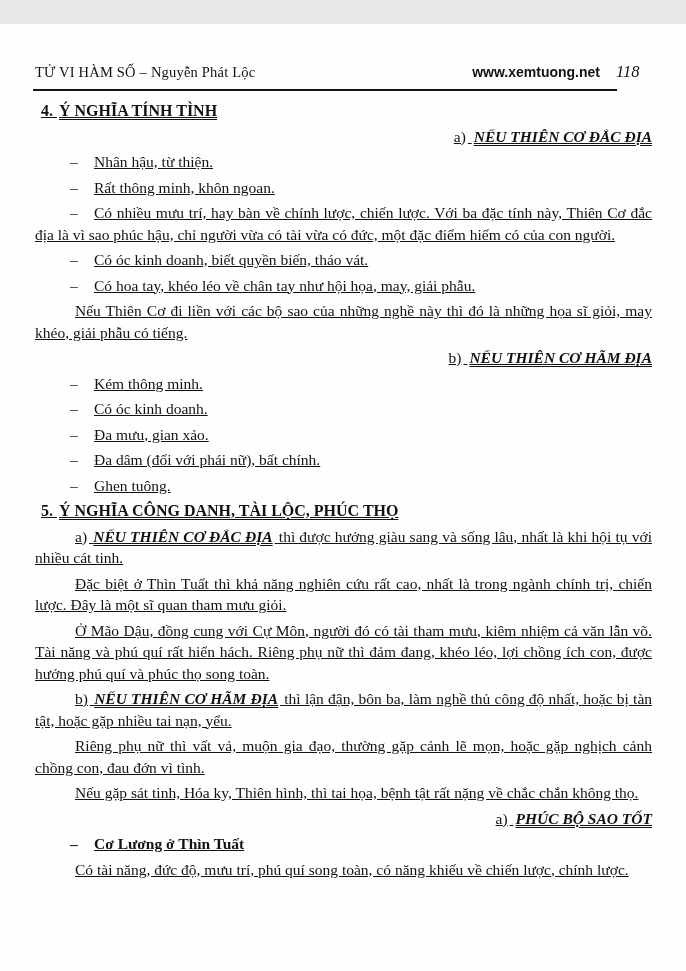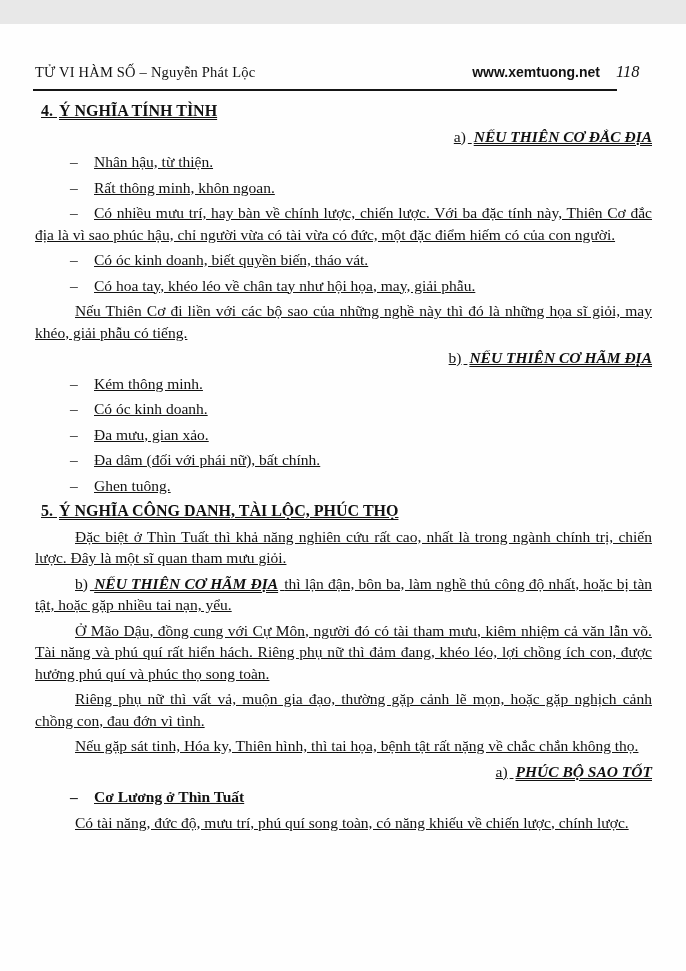--- a/index.html
+++ b/index.html
@@ -134,29 +134,34 @@
     </p>
     <p class="bullet">
       <span class="marker">–</span><span>Ghen tuông.</span>
     </p>
 
     <p class="sec-h">
       <span>5.</span>
       <span class="sec-title">Ý NGHĨA CÔNG DANH, TÀI LỘC, PHÚC THỌ</span>
     </p>
 
+    <p class="para">
+      <span class="pref">a)</span>
+      <span class="lead">NẾU THIÊN CƠ ĐẮC ĐỊA</span>
+      <span>thì được hưởng giàu sang và sống lâu, nhất là khi hội tụ với nhiều cát tinh.</span>
+    </p>
 
     <p class="para">Đặc biệt ở Thìn Tuất thì khả năng nghiên cứu rất cao, nhất là trong ngành chính trị, chiến lược. Đây là một sĩ quan tham mưu giỏi.</p>
+    <p class="para">Ở Mão Dậu, đồng cung với Cự Môn, người đó có tài tham mưu, kiêm nhiệm cả văn lẫn võ. Tài năng và phú quí rất hiển hách. Riêng phụ nữ thì đảm đang, khéo léo, lợi chồng ích con, được hưởng phú quí và phúc thọ song toàn.</p>
+
     <p class="para">
       <span class="pref">b)</span>
       <span class="lead">NẾU THIÊN CƠ HÃM ĐỊA</span>
       <span>thì lận đận, bôn ba, làm nghề thủ công độ nhất, hoặc bị tàn tật, hoặc gặp nhiều tai nạn, yểu.</span>
     </p>
-
-    <p class="para">Ở Mão Dậu, đồng cung với Cự Môn, người đó có tài tham mưu, kiêm nhiệm cả văn lẫn võ. Tài năng và phú quí rất hiển hách. Riêng phụ nữ thì đảm đang, khéo léo, lợi chồng ích con, được hưởng phú quí và phúc thọ song toàn.</p>
 
     <p class="para">Riêng phụ nữ thì vất vả, muộn gia đạo, thường gặp cảnh lẽ mọn, hoặc gặp nghịch cảnh chồng con, đau đớn vì tình.</p>
     <p class="para">Nếu gặp sát tinh, Hóa ky, Thiên hình, thì tai họa, bệnh tật rất nặng về chắc chắn không thọ.</p>
 
 
     <p class="subh">
       <span class="pref">a)</span>
       <span class="subh-title">PHÚC BỘ SAO TỐT</span>
     </p>
 

